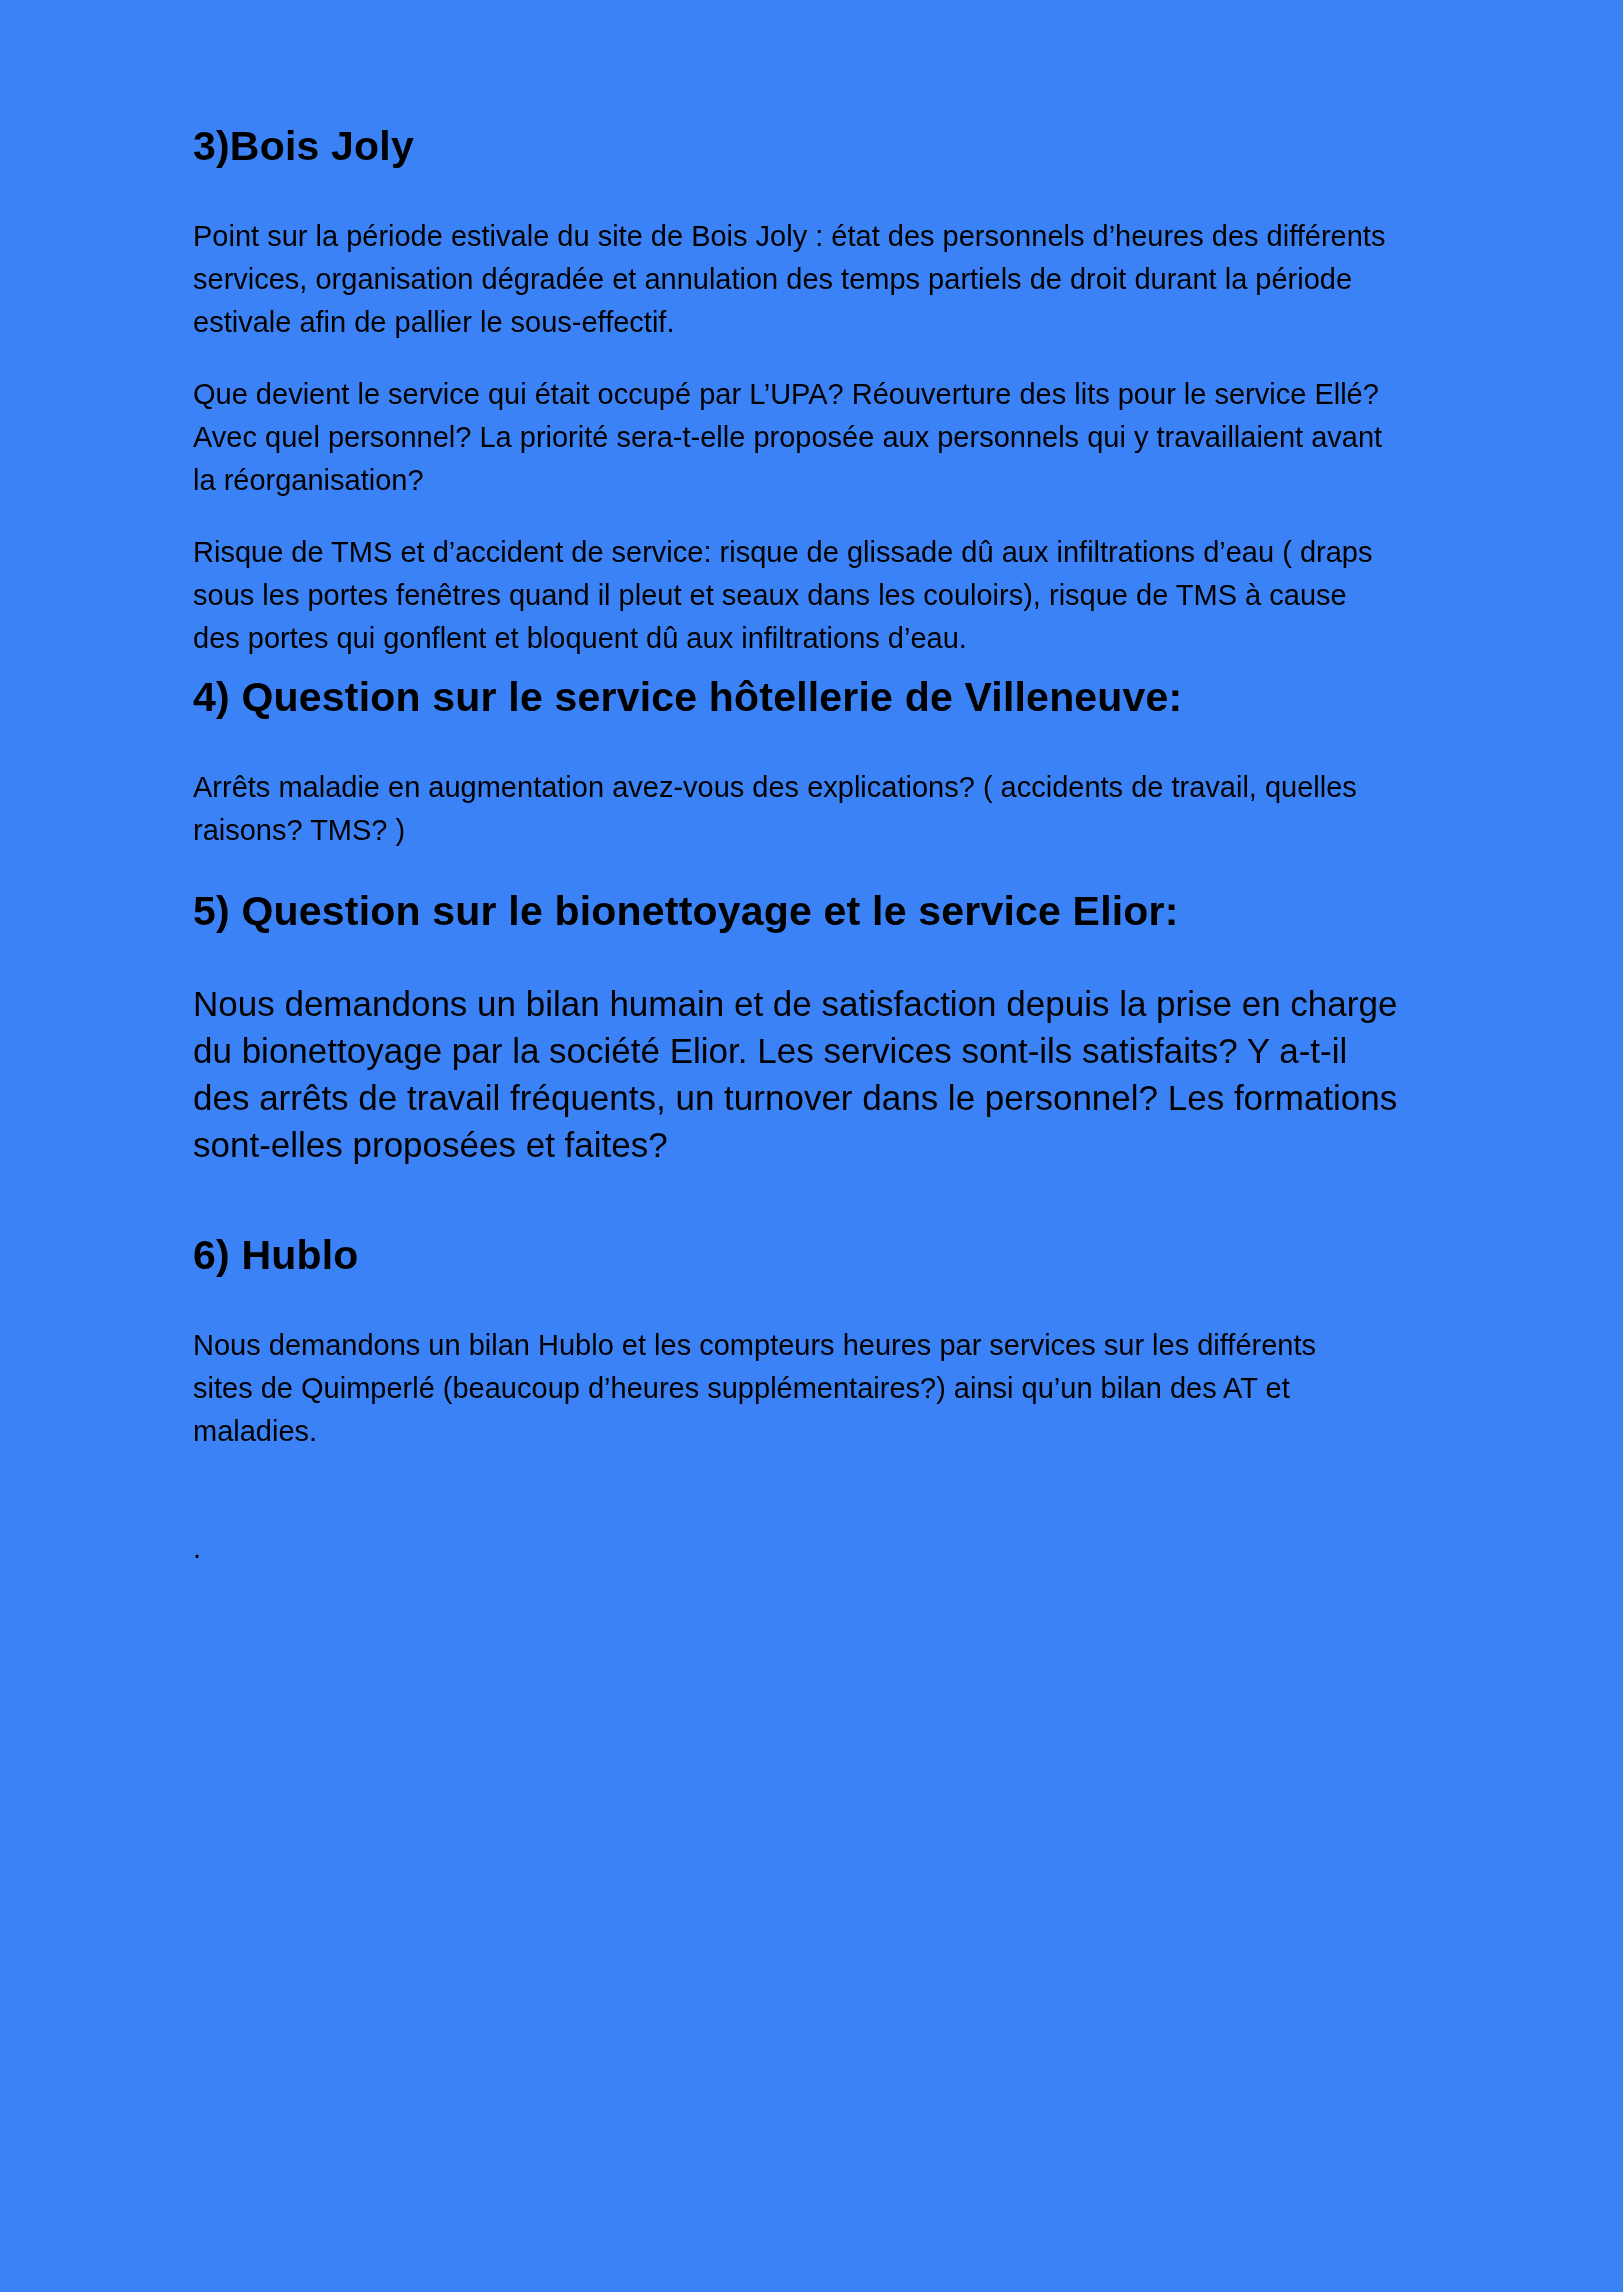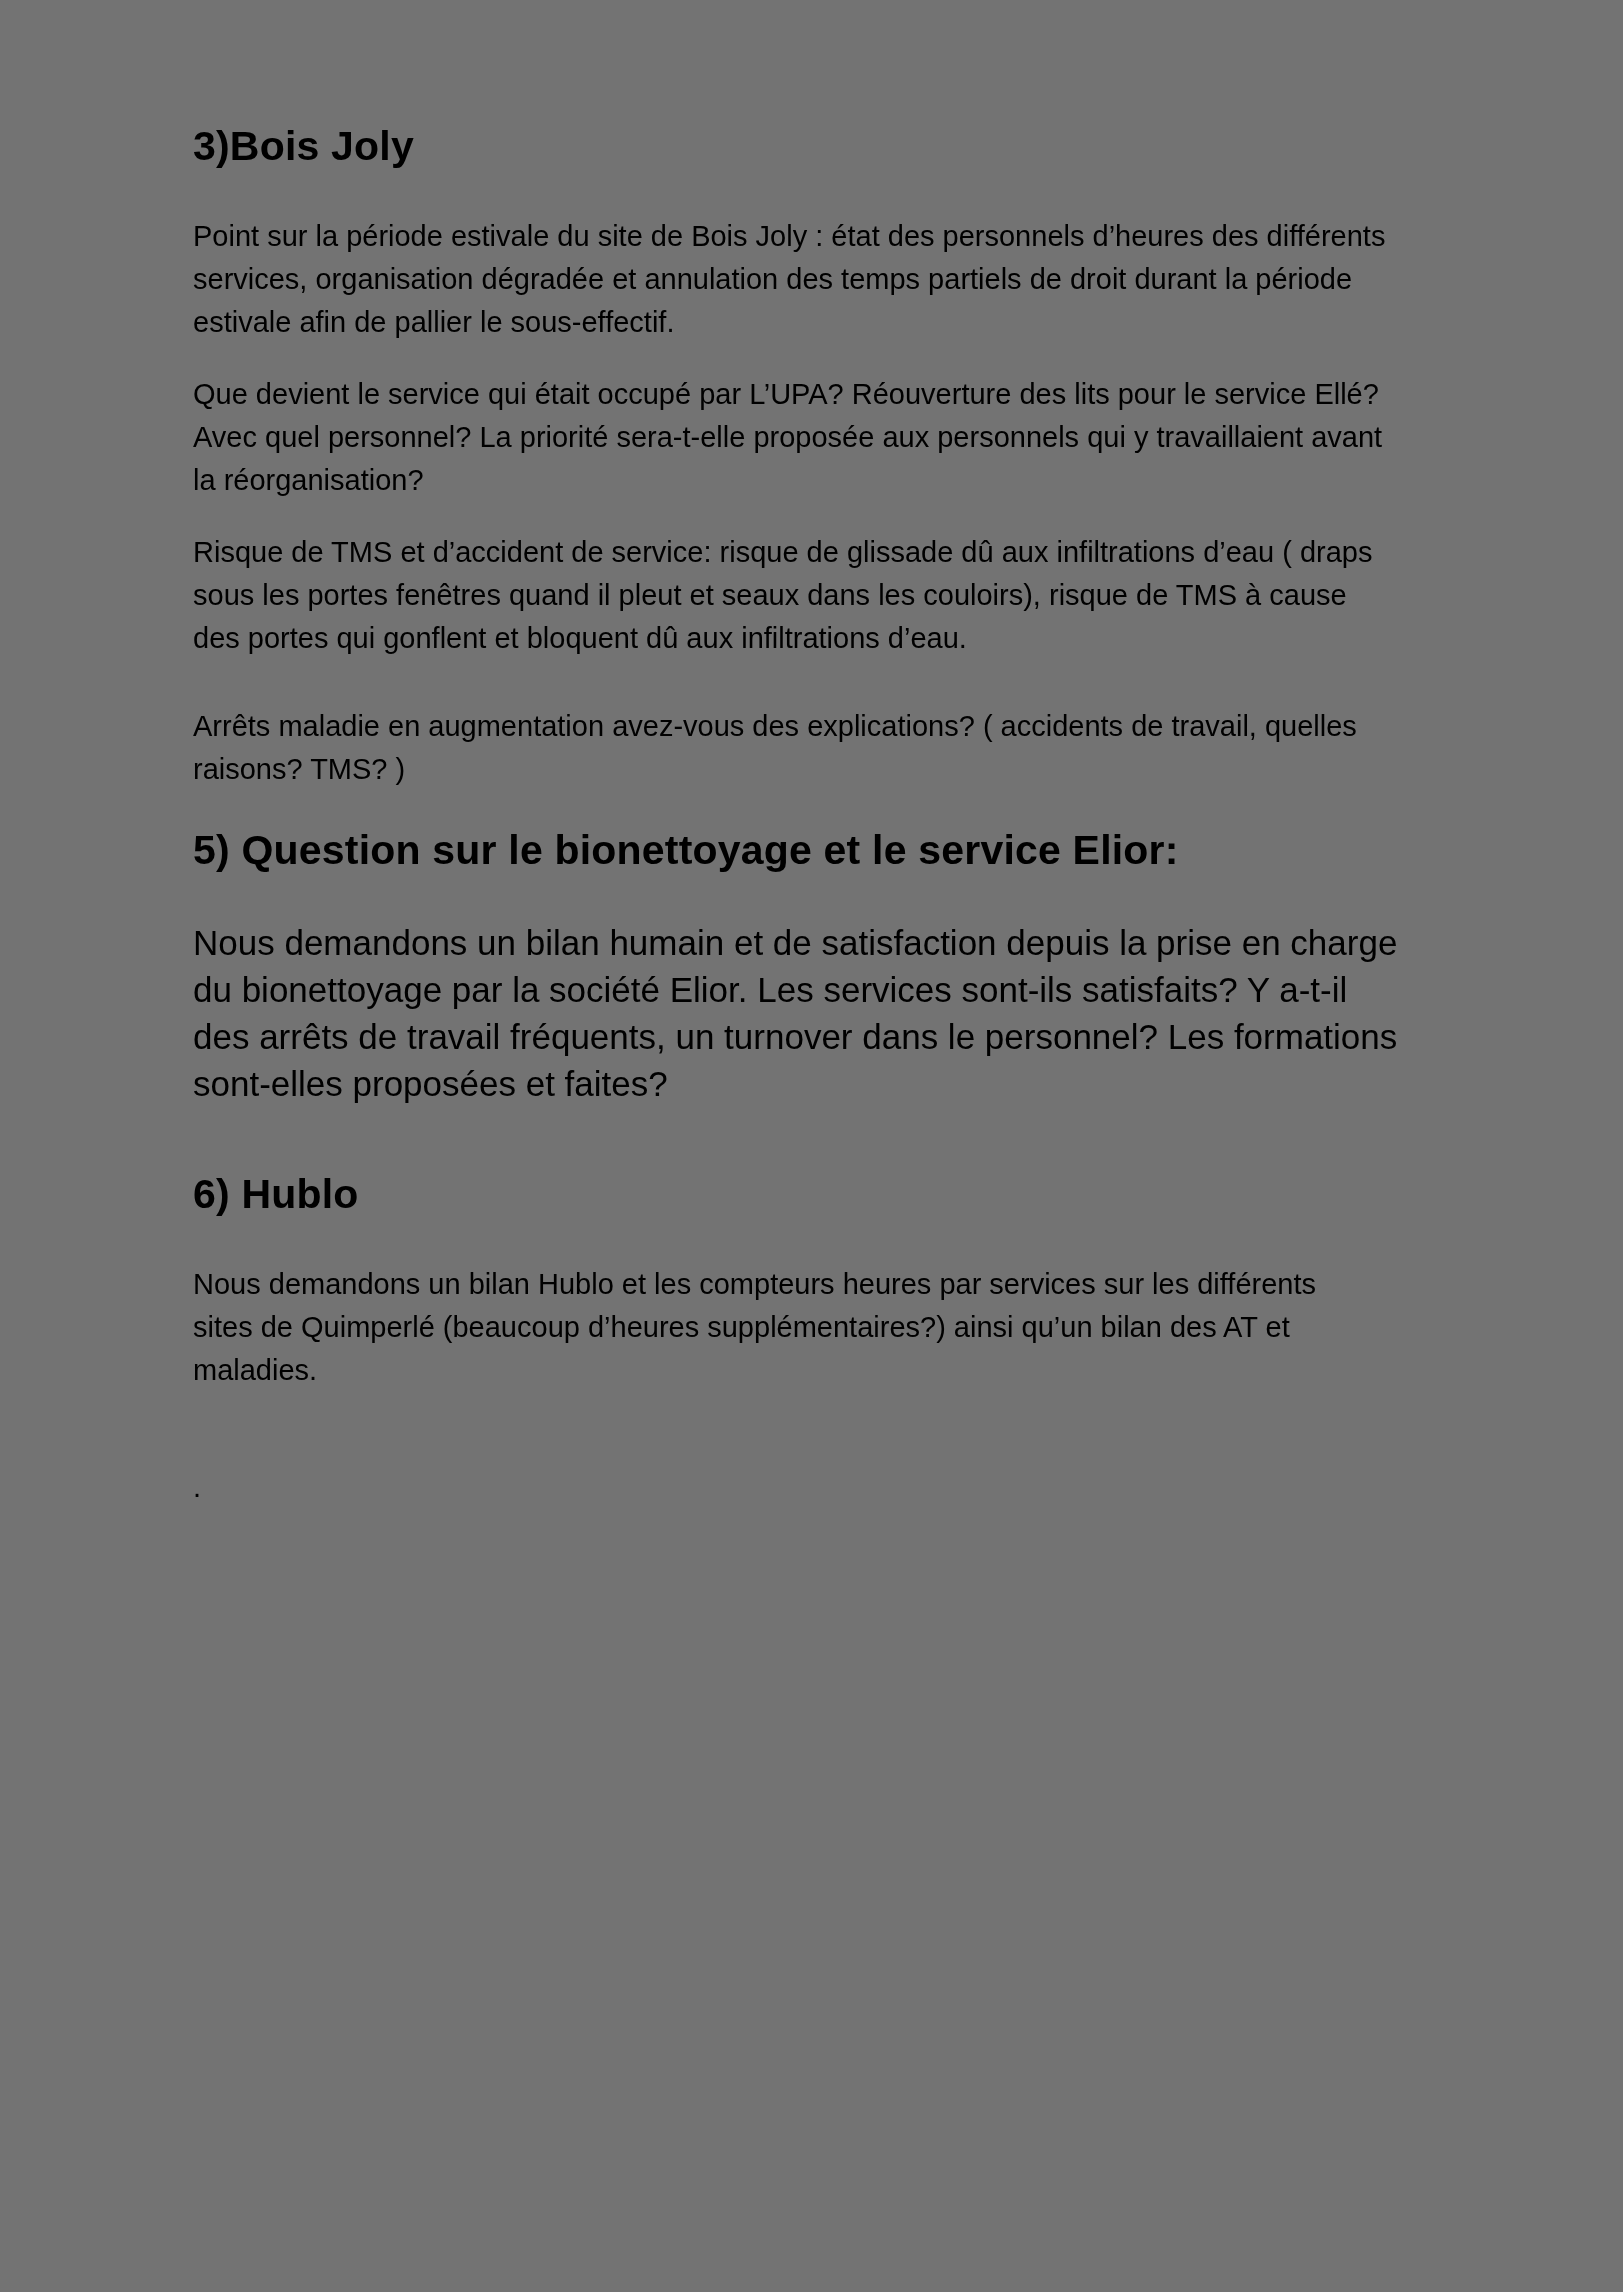--- a/index.html
+++ b/index.html
@@ -4,21 +4,21 @@
 <style>
   html, body {
     margin: 0;
     padding: 0;
     background: #ffffff;
   }
   .page {
     position: relative;
     width: 1623px;
     height: 2293px;
-    background: #737373;
+    background: #3b82f6;
     color: #000000;
     font-family: "Liberation Sans", "DejaVu Sans", sans-serif;
     overflow: hidden;
   }
   .content {
     position: absolute;
     left: 193px;
     top: 0;
     width: 1308px;
     padding-top: 123px;
@@ -59,20 +59,21 @@
     <p class="body-text mt-46">Point sur la période estivale du site de Bois Joly : état des personnels d’heures des différents
 services, organisation dégradée et annulation des temps partiels de droit durant la période
 estivale afin de pallier le sous-effectif.</p>
     <p class="body-text mt-30">Que devient le service qui était occupé par L’UPA? Réouverture des lits pour le service Ellé?
 Avec quel personnel? La priorité sera-t-elle proposée aux personnels qui y travaillaient avant
 la réorganisation?</p>
     <p class="body-text mt-30">Risque de TMS et d’accident de service: risque de glissade dû aux infiltrations d’eau ( draps
 sous les portes fenêtres quand il pleut et seaux dans les couloirs), risque de TMS à cause
 des portes qui gonflent et bloquent dû aux infiltrations d’eau.</p>
 
+    <h2 class="heading mt-14">4) Question sur le service hôtellerie de Villeneuve:</h2>
     <p class="body-text mt-46">Arrêts maladie en augmentation avez-vous des explications? ( accidents de travail, quelles
 raisons? TMS? )</p>
 
     <h2 class="heading mt-36">5) Question sur le bionettoyage et le service Elior:</h2>
     <p class="body-text large mt-46">Nous demandons un bilan humain et de satisfaction depuis la prise en charge
 du bionettoyage par la société Elior. Les services sont-ils satisfaits? Y a-t-il
 des arrêts de travail fréquents, un turnover dans le personnel? Les formations
 sont-elles proposées et faites?</p>
 
     <h2 class="heading mt-106">6) Hublo</h2>

